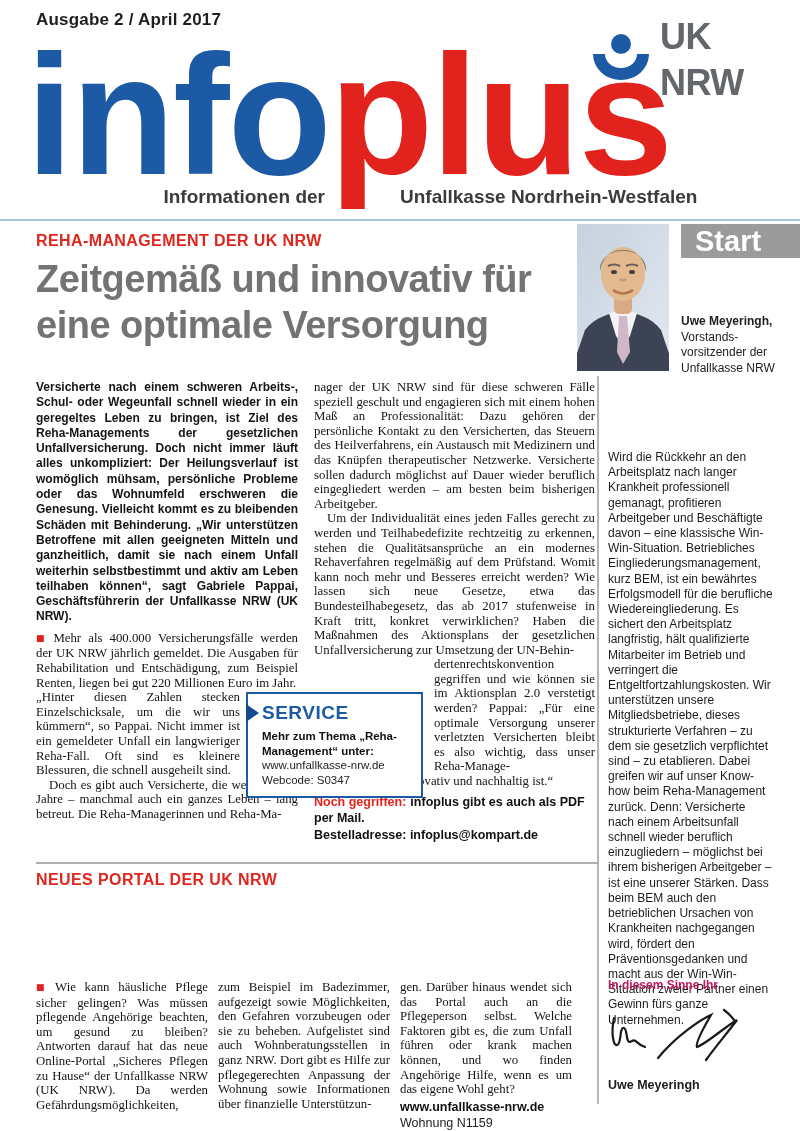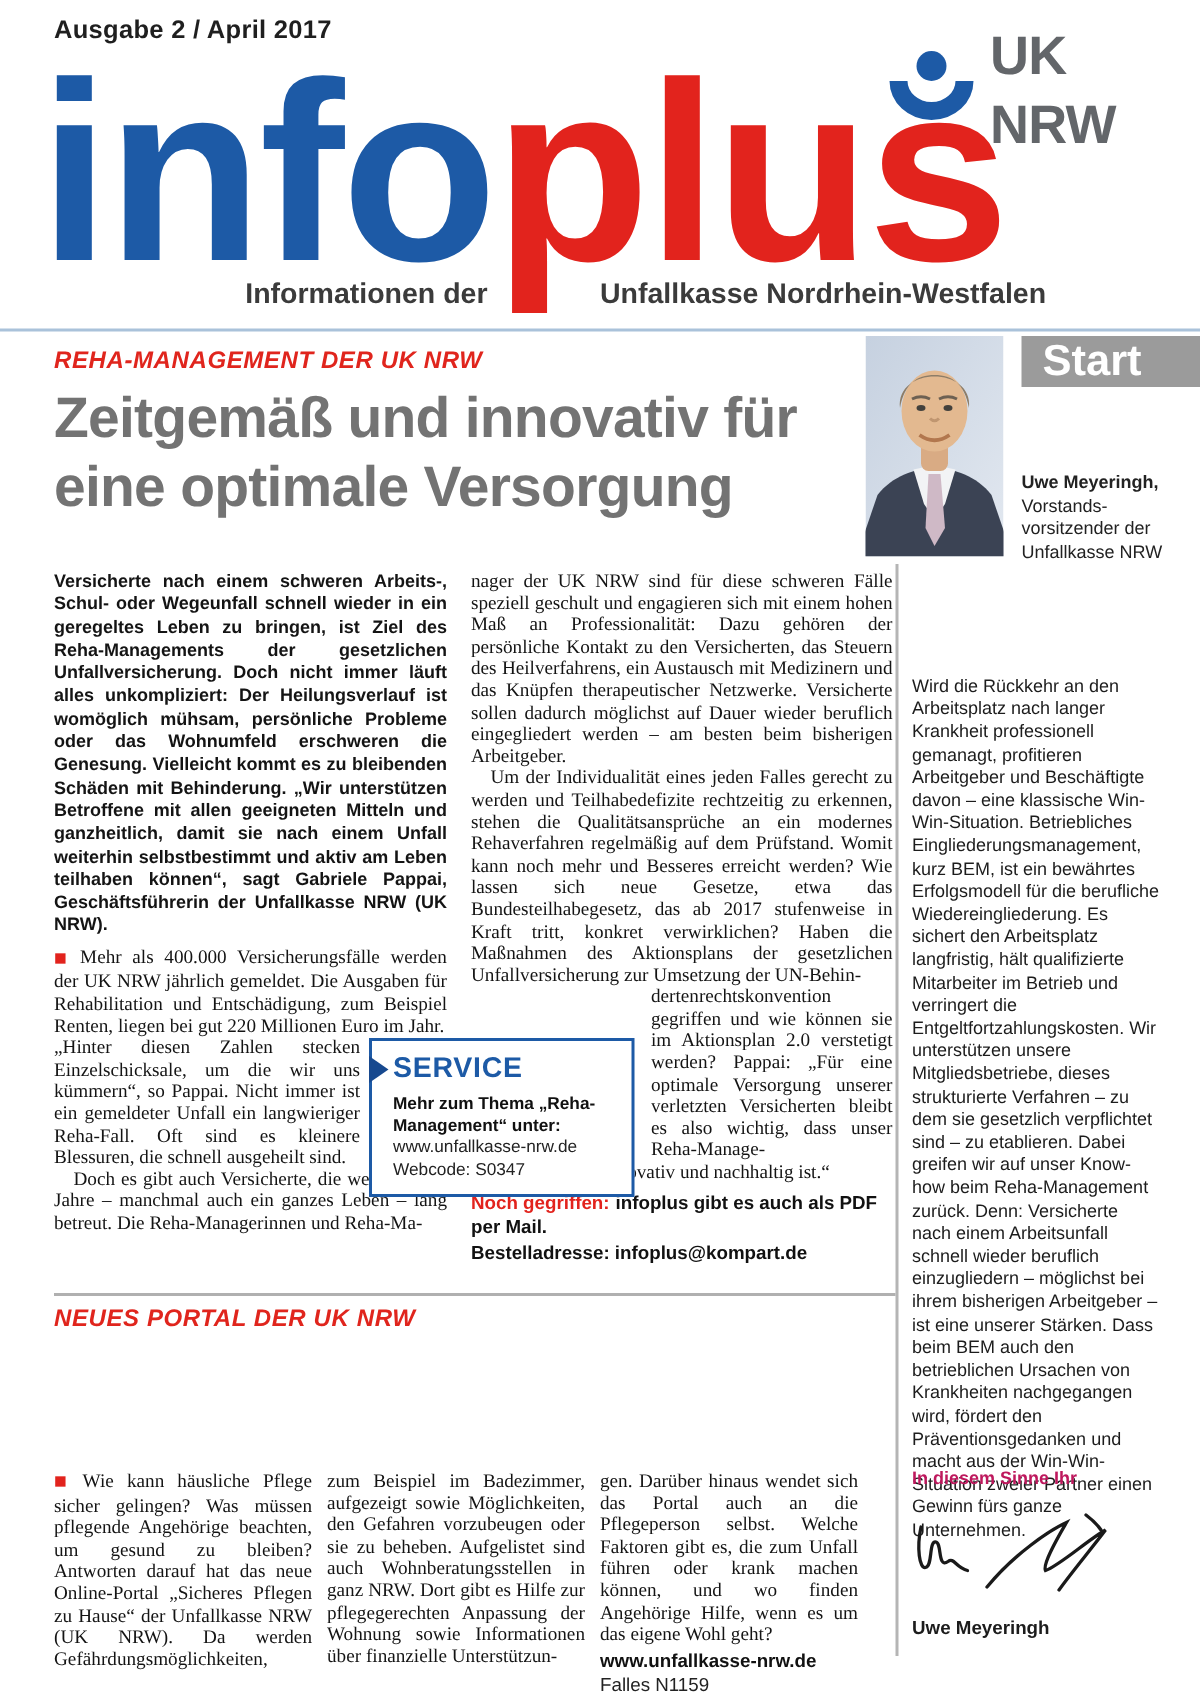--- a/index.html
+++ b/index.html
@@ -21,21 +21,21 @@
 
   
   .photo{left:577px;top:224px;width:92px;height:147px;}
   .start-badge{left:681px;top:224px;width:119px;height:34px;background:#9b9b9b;color:#ffffff;
                font-size:29px;font-weight:bold;line-height:34px;padding-left:14px;box-sizing:border-box;}
   .caption{left:681px;top:314px;width:118px;font-size:12px;line-height:15.5px;color:#222;}
   .cap-name{font-weight:bold;}
   .v-rule{left:597px;top:376px;width:2px;height:728px;background:#b5b5b5;}
 
   
-  .kicker{font-size:16px;font-weight:bold;color:#e0251d;letter-spacing:0.4px;font-style:italic;}
+  .kicker{font-size:16px;font-weight:bold;color:#e0251d;letter-spacing:0.4px;}
   .headline1{left:36px;top:256px;width:548px;font-size:38px;line-height:46px;font-weight:bold;
              color:#737373;letter-spacing:-0.5px;}
   .headline2{left:36px;top:888px;width:560px;font-size:28px;line-height:34px;font-weight:bold;
              color:#0f0f0f;letter-spacing:-0.5px;}
   .serif{font-family:"Liberation Serif",serif;font-size:12.8px;line-height:14.6px;text-align:justify;
          color:#141414;hyphens:auto;}
   .intro{font-family:"Liberation Sans",sans-serif;font-size:12px;line-height:15.3px;font-weight:bold;
          text-align:justify;color:#141414;hyphens:auto;}
   .p-gap{margin-top:6px;}
   .indent{text-indent:13px;}
@@ -165,21 +165,21 @@
 
   <div class="abs a2col a2c1">
     <div class="serif"><span class="bullet">■</span><span>Wie kann häusliche Pflege sicher gelingen? Was müssen pflegende Angehörige beachten, um gesund zu bleiben? Antworten darauf hat das neue Online-Portal „Sicheres Pflegen zu Hause“ der Unfallkasse NRW (UK NRW). Da werden Gefährdungsmöglichkeiten,</span></div>
   </div>
   <div class="abs a2col a2c2">
     <div class="serif">zum Beispiel im Badezimmer, aufgezeigt sowie Möglichkeiten, den Gefahren vorzubeugen oder sie zu beheben. Aufgelistet sind auch Wohnberatungsstellen in ganz NRW. Dort gibt es Hilfe zur pflegegerechten Anpassung der Wohnung sowie Informationen über finanzielle Unterstützun-</div>
   </div>
   <div class="abs a2col a2c3">
     <div class="serif">gen. Darüber hinaus wendet sich das Portal auch an die Pflegeperson selbst. Welche Faktoren gibt es, die zum Unfall führen oder krank machen können, und wo finden Angehörige Hilfe, wenn es um das eigene Wohl geht?</div>
     <div class="a2link">www.unfallkasse-nrw.de</div>
-    <div class="a2web">Falles N1159</div>
+    <div class="a2web">Wohnung N1159</div>
   </div>
 
   <div class="abs sb-body">Wird die Rückkehr an den Arbeitsplatz nach langer Krankheit professionell gemanagt, profitieren Arbeitgeber und Beschäftigte davon – eine klassische Win-Win-Situation. Betriebliches Eingliederungsmanagement, kurz BEM, ist ein bewährtes Erfolgsmodell für die berufliche Wiedereingliederung. Es sichert den Arbeitsplatz langfristig, hält qualifizierte Mitarbeiter im Betrieb und verringert die Entgeltfortzahlungskosten. Wir unterstützen unsere Mitgliedsbetriebe, dieses strukturierte Verfahren – zu dem sie gesetzlich verpflichtet sind – zu etablieren. Dabei greifen wir auf unser Know-how beim Reha-Management zurück. Denn: Versicherte nach einem Arbeitsunfall schnell wieder beruflich einzugliedern – möglichst bei ihrem bisherigen Arbeitgeber – ist eine unserer Stärken. Dass beim BEM auch den betrieblichen Ursachen von Krankheiten nachgegangen wird, fördert den Präventionsgedanken und macht aus der Win-Win-Situation zweier Partner einen Gewinn fürs ganze Unternehmen.</div>
   <div class="abs sb-closing">In diesem Sinne Ihr</div>
 
   <div class="abs sb-sign">
     <svg width="160" height="70" viewBox="0 0 160 70">
       <g fill="none" stroke="#1a1a1a" stroke-width="2.2" stroke-linecap="round">
         <path d="M8,18 C5,32 7,46 11,45 C16,44 13,27 18,28 C22,29 19,46 26,41 C30,38 31,45 39,47"></path>
         <path d="M52,58 C70,36 94,20 105,15 C98,27 89,43 91,47 C100,44 120,26 131,20 C122,32 107,50 100,60"></path>

